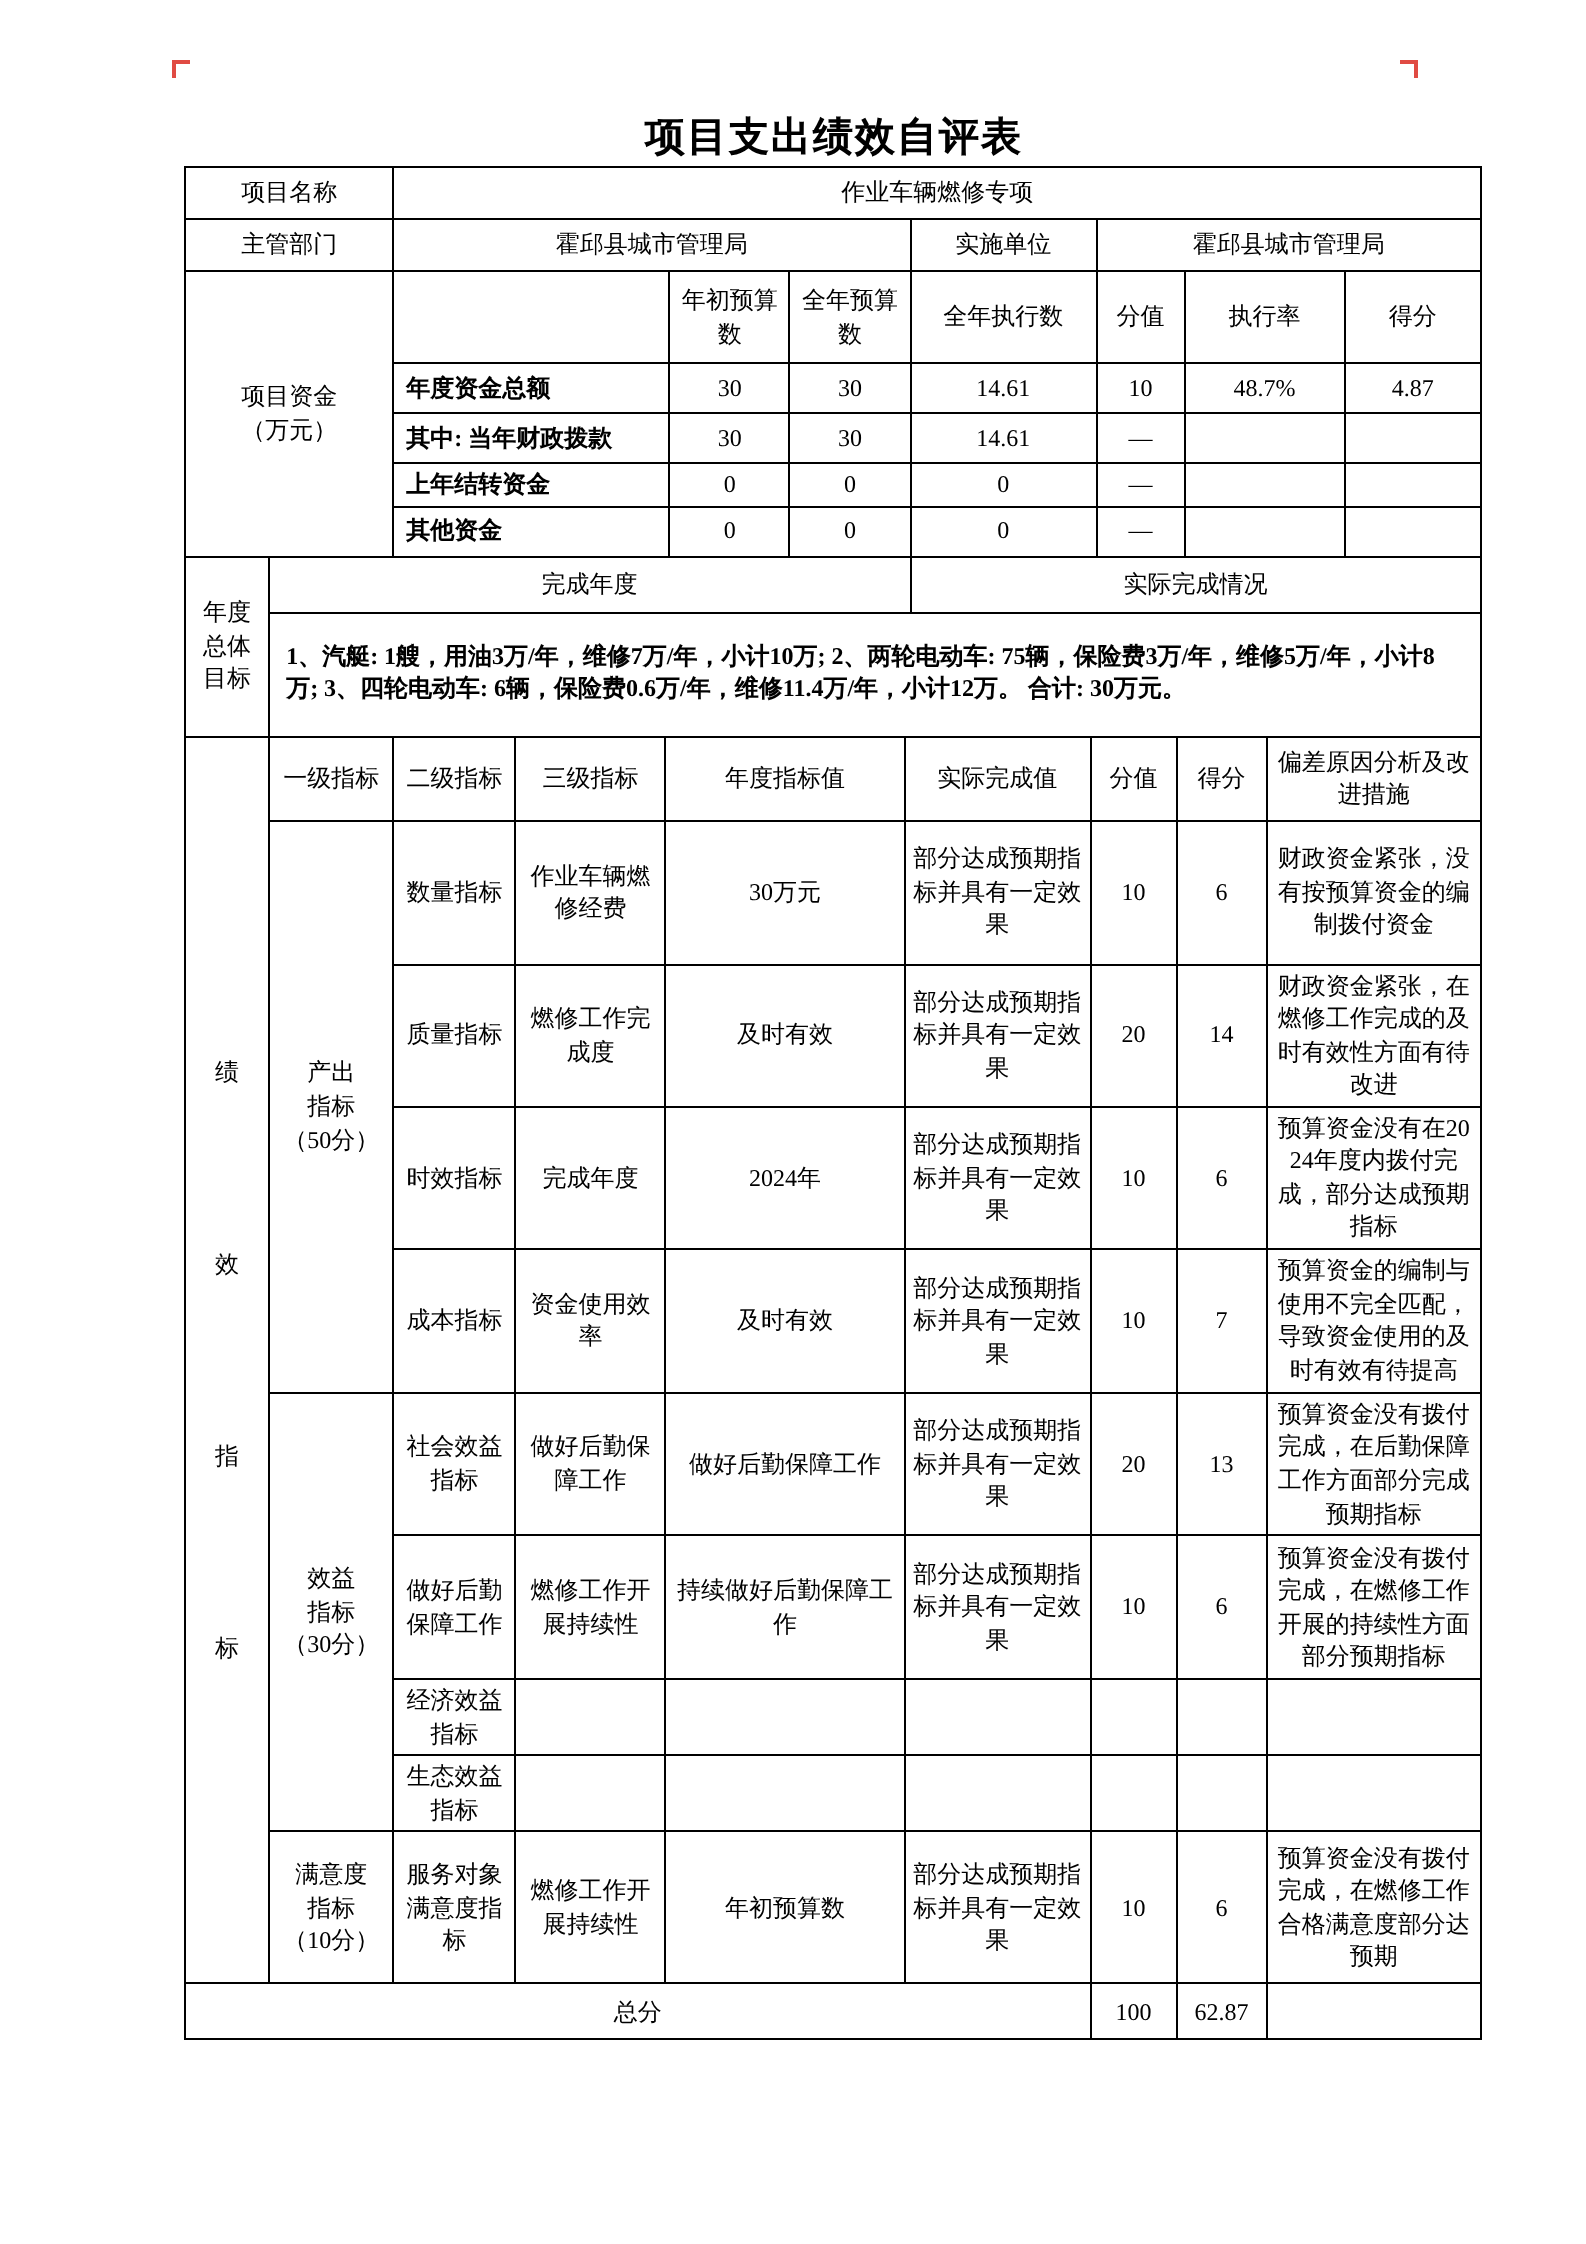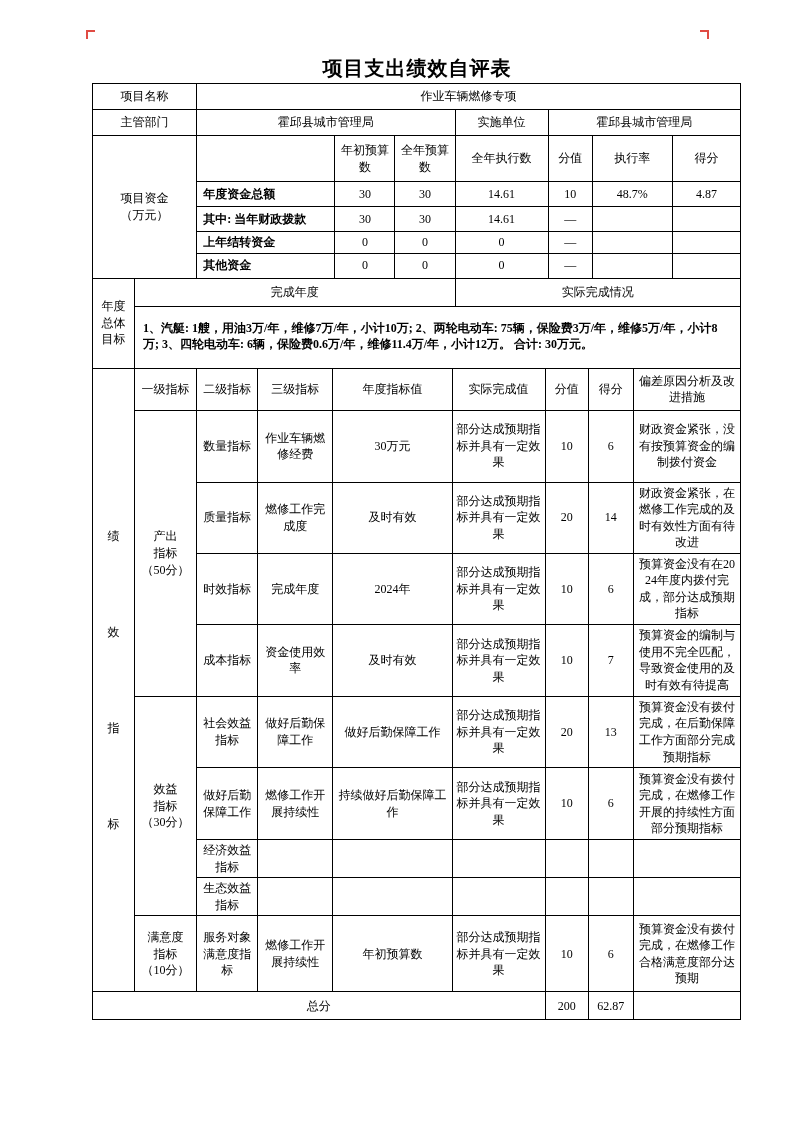--- a/index.html
+++ b/index.html
@@ -260,21 +260,21 @@
           <td class="c">服务对象满意度指标</td>
           <td class="c">燃修工作开展持续性</td>
           <td class="c">年初预算数</td>
           <td class="c">部分达成预期指标并具有一定效果</td>
           <td class="c">10</td>
           <td class="c">6</td>
           <td class="c">预算资金没有拨付完成，在燃修工作合格满意度部分达预期</td>
         </tr>
         <tr style="height:28px">
           <td class="c" colspan="6">总分</td>
-          <td class="c">200</td>
+          <td class="c">100</td>
           <td class="c">62.87</td>
           <td class="c"></td>
         </tr>
       </tbody>
     </table>
 
   </div>
 </div>
 
 </body></html>

